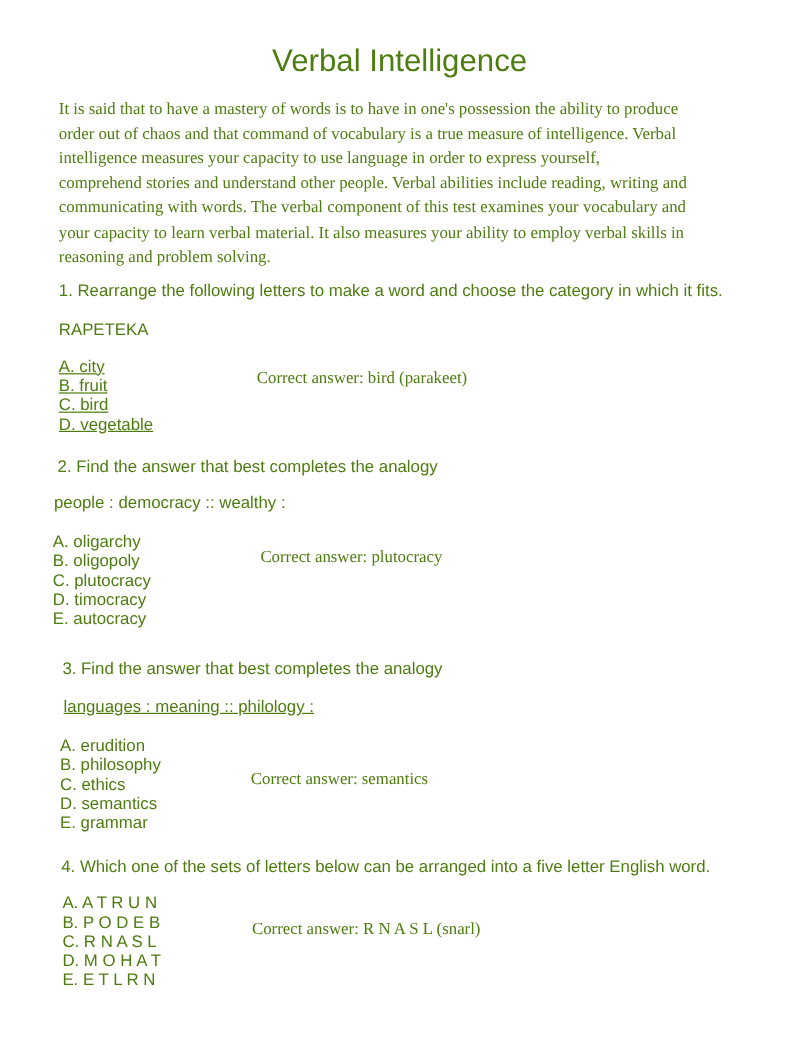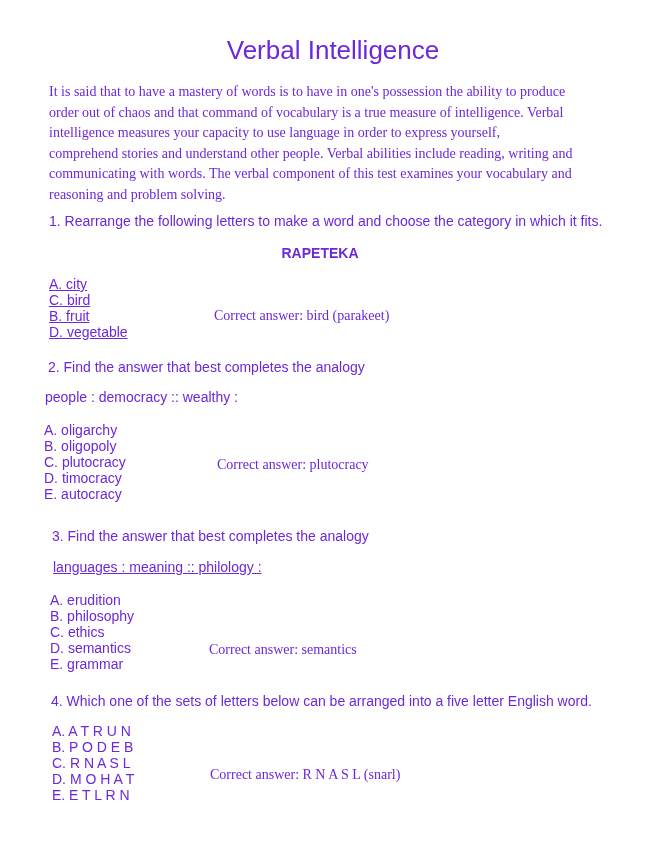--- a/index.html
+++ b/index.html
@@ -5,21 +5,21 @@
   html, body {
     margin: 0;
     padding: 0;
     background: #ffffff;
   }
   .page {
     position: relative;
     width: 666px;
     height: 866px;
     background: #ffffff;
-    color: #6d28d9;
+    color: #4d7c0f;
     font-family: "Liberation Sans", sans-serif;
     overflow: hidden;
   }
   .doc-title {
     margin: 0;
     padding-top: 35px;
     font-size: 26px;
     font-weight: 400;
     line-height: 30px;
     text-align: center;
@@ -32,21 +32,21 @@
     font-size: 14px;
     line-height: 20.5px;
     white-space: nowrap;
   }
   .qheader, .qstem, .opt, .puzzle-word, .answer {
     font-size: 14px;
     line-height: 16px;
     white-space: nowrap;
   }
   .q1-header  { margin: 8px  0 0 49px; }
-  .puzzle-word{ margin: 16px 0 0 49px; width: 542px; text-align: center; font-weight: bold; }
+  .puzzle-word{ margin: 16px 0 0 49px; width: 542px; text-align: left; }
   .q1-options { margin: 15px 0 0 49px; text-decoration: underline; }
   .q2-header  { margin: 19px 0 0 48px; }
   .q2-stem    { margin: 14px 0 0 45px; }
   .q2-options { margin: 17px 0 0 44px; }
   .q3-header  { margin: 26px 0 0 52px; }
   .q3-stem    { margin: 15px 0 0 53px; text-decoration: underline; }
   .q3-options { margin: 17px 0 0 50px; }
   .q4-header  { margin: 21px 0 0 51px; }
   .q4-options { margin: 14px 0 15px 52px; }
   .answer { position: absolute; font-family: Liberation Serif, serif; }
@@ -61,30 +61,31 @@
 <div class="page">
 
   <h1 class="doc-title">Verbal Intelligence</h1>
 
   <div class="intro">
     <div class="line">It is said that to have a mastery of words is to have in one's possession the ability to produce</div>
     <div class="line">order out of chaos and that command of vocabulary is a true measure of intelligence. Verbal</div>
     <div class="line">intelligence measures your capacity to use language in order to express yourself,</div>
     <div class="line">comprehend stories and understand other people. Verbal abilities include reading, writing and</div>
     <div class="line">communicating with words. The verbal component of this test examines your vocabulary and</div>
+    <div class="line">your capacity to learn verbal material. It also measures your ability to employ verbal skills in</div>
     <div class="line">reasoning and problem solving.</div>
   </div>
 
   <div>
     <div class="qheader q1-header">1. Rearrange the following letters to make a word and choose the category in which it fits.</div>
     <div class="puzzle-word">RAPETEKA</div>
     <div class="q1-options">
       <div class="opt">A. city</div>
+      <div class="opt">B. fruit</div>
       <div class="opt">C. bird</div>
-      <div class="opt">B. fruit</div>
       <div class="opt">D. vegetable</div>
     </div>
   </div>
 
   <div>
     <div class="qheader q2-header">2. Find the answer that best completes the analogy</div>
     <div class="qstem q2-stem">people : democracy :: wealthy :</div>
     <div class="q2-options">
       <div class="opt">A. oligarchy</div>
       <div class="opt">B. oligopoly</div>

